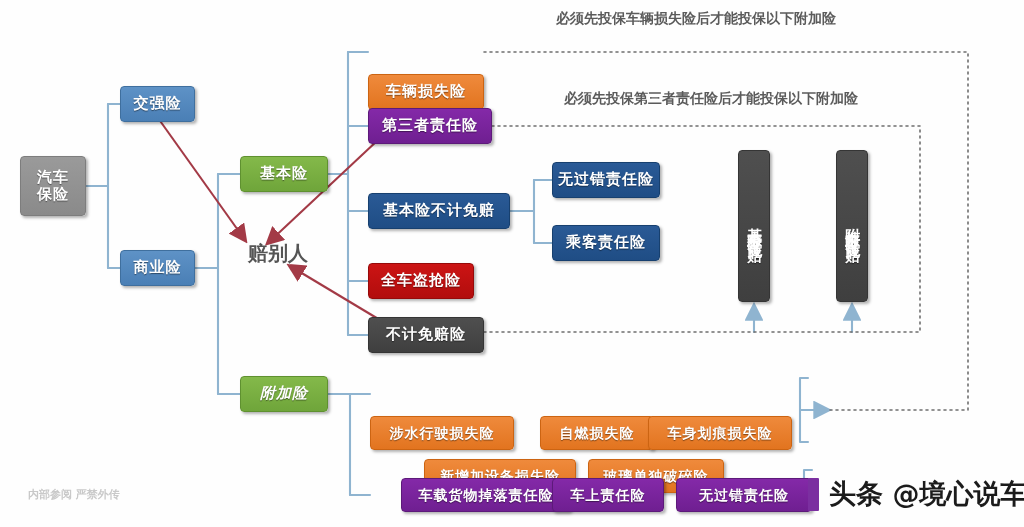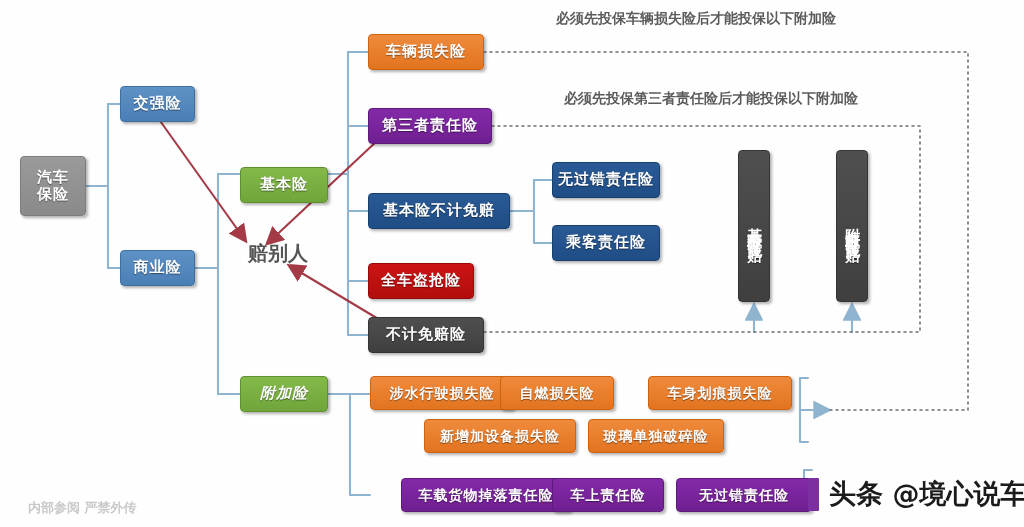--- a/index.html
+++ b/index.html
@@ -37,21 +37,21 @@
     box-shadow:2px 2px 3px rgba(0,0,0,.30);
     text-shadow:0 1px 1px rgba(0,0,0,.45);
     line-height:1.15;
     z-index:4;
   }
 
   
   .c-gray   {background:linear-gradient(180deg,#9a9a9a,#8a8a8a);border:1px solid #7d7d7d;}
   .c-blue   {background:linear-gradient(180deg,#5e92c6,#4a7fb5);border:1px solid #3f6f9e;}
   .c-green  {background:linear-gradient(180deg,#84b94a,#6fa53a);border:1px solid #5f9130;}
-  .c-orange {background:linear-gradient(180deg,#ef8a3c,#e2741f);border:1px solid #cc6412;}
+  .c-orange {background:linear-gradient(180deg,#ef8a3c,#e2741f);border:1px solid #cc6412;margin-top:40px;}
   .c-purple {background:linear-gradient(180deg,#8429a8,#6f1f91);border:1px solid #5d1a7a;}
   .c-navy   {background:linear-gradient(180deg,#2a5a96,#1f4d85);border:1px solid #17406f;}
   .c-red    {background:linear-gradient(180deg,#cc1414,#b20d0d);border:1px solid #960a0a;}
   .c-dark   {background:linear-gradient(180deg,#4f4f4f,#3f3f3f);border:1px solid #353535;}
 
   
   .vertnode{
     writing-mode:vertical-rl;
     text-orientation:upright;
     letter-spacing:3px;
@@ -177,21 +177,21 @@
 保险</span>
   </div>
 
   <div class="node c-blue" style="left:120px;top:86px;width:75px;height:36px;font-size:15px;">
     <span>交强险</span>
   </div>
   <div class="node c-blue" style="left:120px;top:250px;width:75px;height:36px;font-size:15px;">
     <span>商业险</span>
   </div>
 
-  <div class="node c-green" style="left:240px;top:167px;width:88px;height:36px;font-size:15px;font-family:Liberation Serif, serif;">
+  <div class="node c-green" style="left:240px;top:156px;width:88px;height:36px;font-size:15px;font-family:Liberation Serif, serif;">
     <span>基本险</span>
   </div>
   <div class="node c-green" style="left:240px;top:376px;width:88px;height:36px;font-size:15px;font-style:italic;">
     <span>附加险</span>
   </div>
 
   <div class="plaintext" style="left:248px;top:240px;font-size:20px;">
     <span>赔别人</span>
   </div>
 
@@ -221,21 +221,21 @@
   <div class="node c-dark vertnode" style="left:738px;top:150px;width:32px;height:152px;font-size:15px;">
     <span>基本险不计免赔</span>
   </div>
   <div class="node c-dark vertnode" style="left:836px;top:150px;width:32px;height:152px;font-size:15px;">
     <span>附件险不计免赔</span>
   </div>
 
   <div class="node c-orange" style="left:370px;top:376px;width:144px;height:34px;font-size:14px;">
     <span>涉水行驶损失险</span>
   </div>
-  <div class="node c-orange" style="left:500px;top:376px;width:114px;height:34px;font-size:14px;">
+  <div class="node c-orange" style="left:540px;top:376px;width:114px;height:34px;font-size:14px;">
     <span>自燃损失险</span>
   </div>
   <div class="node c-orange" style="left:648px;top:376px;width:144px;height:34px;font-size:14px;">
     <span>车身划痕损失险</span>
   </div>
   <div class="node c-orange" style="left:424px;top:419px;width:152px;height:34px;font-size:14px;">
     <span>新增加设备损失险</span>
   </div>
   <div class="node c-orange" style="left:588px;top:419px;width:136px;height:34px;font-size:14px;">
     <span>玻璃单独破碎险</span>
@@ -251,21 +251,21 @@
     <span>无过错责任险</span>
   </div>
 
   <div class="annot" style="left:528px;top:10px;font-size:14px;">
     <span>必须先投保车辆损失险后才能投保以下附加险</span>
   </div>
   <div class="annot" style="left:536px;top:90px;font-size:14px;">
     <span>必须先投保第三者责任险后才能投保以下附加险</span>
   </div>
 
-  <div class="watermark-left" style="left:28px;top:487px;font-size:13px;margin-top:12px;">
+  <div class="watermark-left" style="left:28px;top:487px;font-size:11px;">
     <span>内部参阅 严禁外传</span>
   </div>
   <div class="watermark-right" style="left:808px;top:476px;font-size:27px;">
     <span class="wm-bar"></span>
     <span>头条 @境心说车</span>
   </div>
 
 </div>
 
 </body></html>

